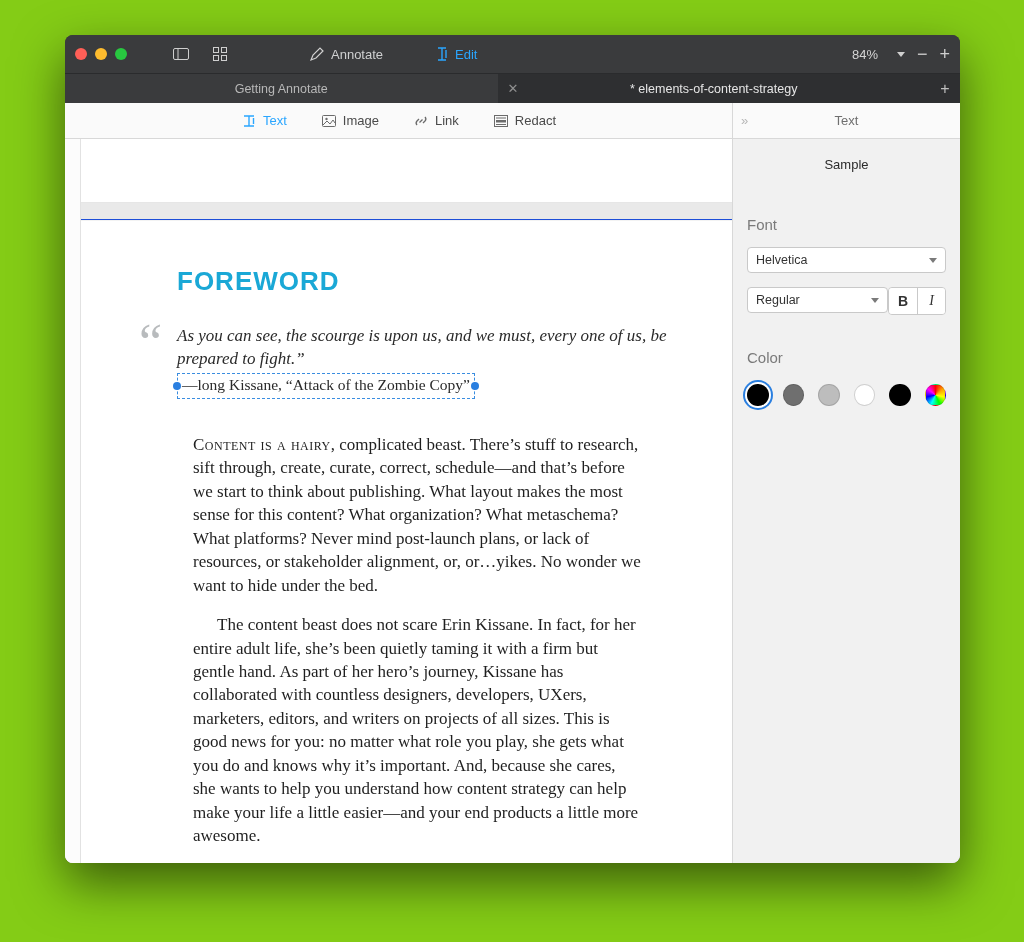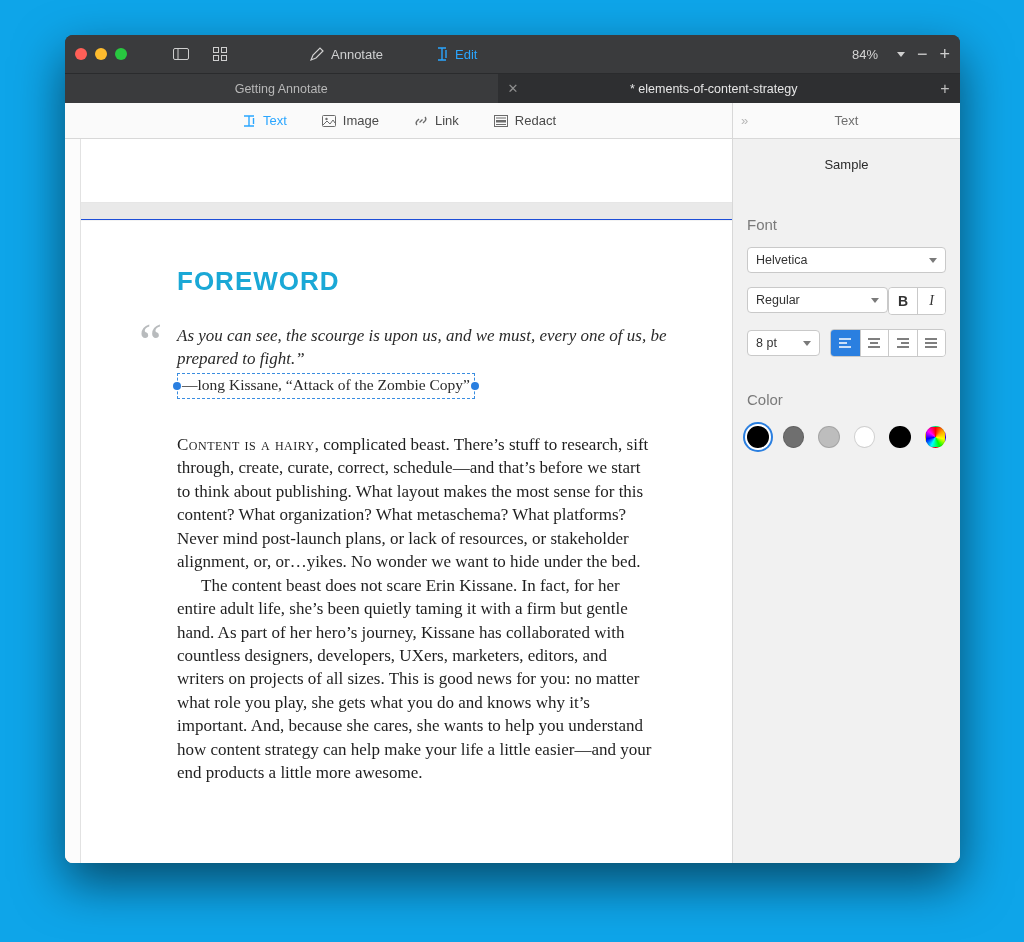--- a/index.html
+++ b/index.html
@@ -1,17 +1,17 @@
 <!DOCTYPE html>
 <html><head>
 <meta charset="utf-8">
 <style>
   * { box-sizing: border-box; margin: 0; padding: 0; }
   html, body { width: 100%; height: 100%; background: #000; font-family: -apple-system, "Helvetica Neue", Arial, sans-serif; }
-  .stage { width: 1024px; height: 942px; position: relative; background: #0ea5e9; }
+  .stage { width: 1024px; height: 942px; position: relative; background: #84cc16; }
   .window {
     position: absolute; left: 65px; top: 35px; width: 895px; height: 828px;
     background: #3a3a3c; border-radius: 8px; overflow: hidden;
     box-shadow: 0 20px 50px rgba(0,0,0,.55);
   }
   
   .titlebar {
     height: 38px; background: #3a3b3d; display: flex; align-items: center;
     padding: 0 10px; gap: 8px; color: #ddd; font-size: 13px;
   }
@@ -53,21 +53,21 @@
   .quote-mark { position:absolute; left:-38px; top:-12px; font-family: Georgia, serif; font-size:52px; color:#b8bbbd; }
   .quote-text { font-family: Georgia, 'Times New Roman', serif; font-style: italic; font-size:17px; color:#2a2a2a; line-height:1.35; }
   .attrib-wrap { display:inline-block; border:1.5px dashed #3a8de0; padding:2px 4px 4px 4px; margin-top:2px; position:relative; }
   .attrib-wrap::before, .attrib-wrap::after { content:""; position:absolute; width:8px; height:8px; background:#2a7fe0; border-radius:50%; top:50%; transform:translateY(-50%); }
   .attrib-wrap::before{ left:-5px; } .attrib-wrap::after{ right:-5px; }
   .attrib-line { font-family: Georgia, serif; font-style: italic; font-size:15.5px; color:#2a2a2a; }
   .attrib-name { font-style: normal; }
   .attrib-title { font-style: normal; }
   .dash { font-style:normal; }
   .content-body { font-family: Georgia, 'Times New Roman', serif; font-size:17px; color:#1f1f1f; line-height:1.38; }
-  .content-body p { margin: 0; }
+  .content-body p { margin: 16px; }
   .content-body p + p { text-indent: 24px; }
   .smallcaps { font-variant: small-caps; letter-spacing: .5px; }
   
   .panel { width:228px; background:#f1f1f1; border-left:1px solid #d8d8d8; padding:12px 14px; font-size:13px; color:#3a3a3a; display:flex; flex-direction:column; gap:14px; }
   .panel .sample { text-align:center; color:#2b2b2b; padding: 6px 0 10px; }
   .panel .section-label { color:#7a7a7a; font-size:15px; margin-top:20px; }
   .select { height:26px; background:#fff; border:1px solid #c9c9c9; border-radius:4px; display:flex; align-items:center; justify-content:space-between; padding:0 8px; color:#333; font-size:12.5px; }
   .select .sel-chev { width:0;height:0;border-left:4px solid transparent;border-right:4px solid transparent;border-top:5px solid #7a7a7a; }
   .row { display:flex; }
   .row .select { flex:1; }
@@ -247,48 +247,20 @@
           <div class="select">
             <span>Regular</span>
             <span class="sel-chev"></span>
           </div>
           <div class="bi-group">
             <div class="bi-btn bold">B</div>
             <div class="bi-btn italic">I</div>
           </div>
         </div>
 
-        <div class="size-row">
-          <div class="select size-select">
-            <span>8 pt</span>
-            <span class="sel-chev"></span>
-          </div>
-          <div class="align-group">
-            <div class="align-btn active">
-              <svg width="14" height="12" viewBox="0 0 14 12">
-                  <path d="M1 2h12M1 6h8M1 10h12" stroke="#555" stroke-width="1.6"></path>
-                </svg>
-            </div>
-            <div class="align-btn">
-              <svg width="14" height="12" viewBox="0 0 14 12">
-                  <path d="M1 2h12M3 6h8M1 10h12" stroke="#555" stroke-width="1.6"></path>
-                </svg>
-            </div>
-            <div class="align-btn">
-              <svg width="14" height="12" viewBox="0 0 14 12">
-                  <path d="M1 2h12M5 6h8M1 10h12" stroke="#555" stroke-width="1.6"></path>
-                </svg>
-            </div>
-            <div class="align-btn">
-              <svg width="14" height="12" viewBox="0 0 14 12">
-                  <path d="M1 2h12M1 6h12M1 10h12" stroke="#555" stroke-width="1.6"></path>
-                </svg>
-            </div>
-          </div>
-        </div>
 
         <div class="section-label">Color</div>
         <div class="swatches">
           <div class="sw selected" style="background:#000"></div>
           <div class="sw" style="background:#6f6f6f"></div>
           <div class="sw" style="background:#bdbdbd"></div>
           <div class="sw white"></div>
           <div class="sw" style="background:#000"></div>
           <div class="sw rainbow"></div>
         </div>

